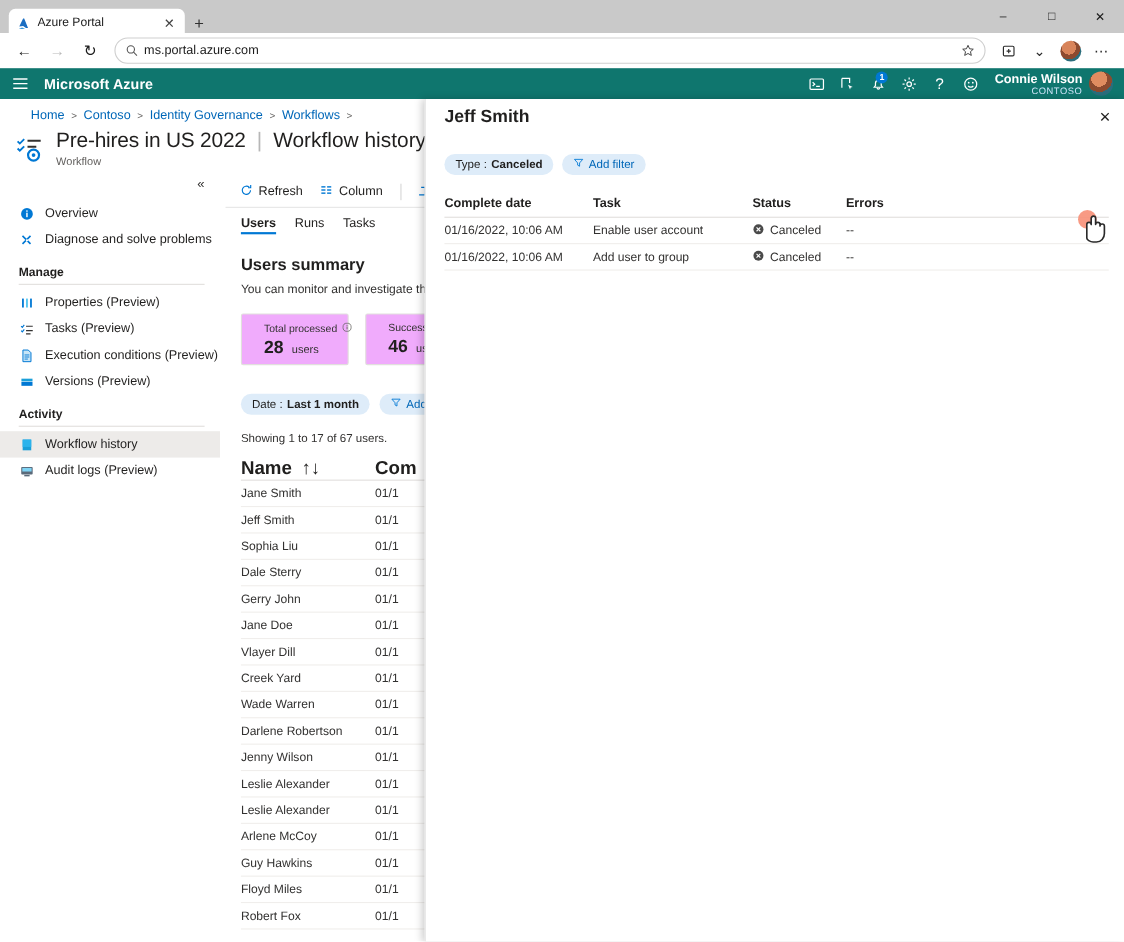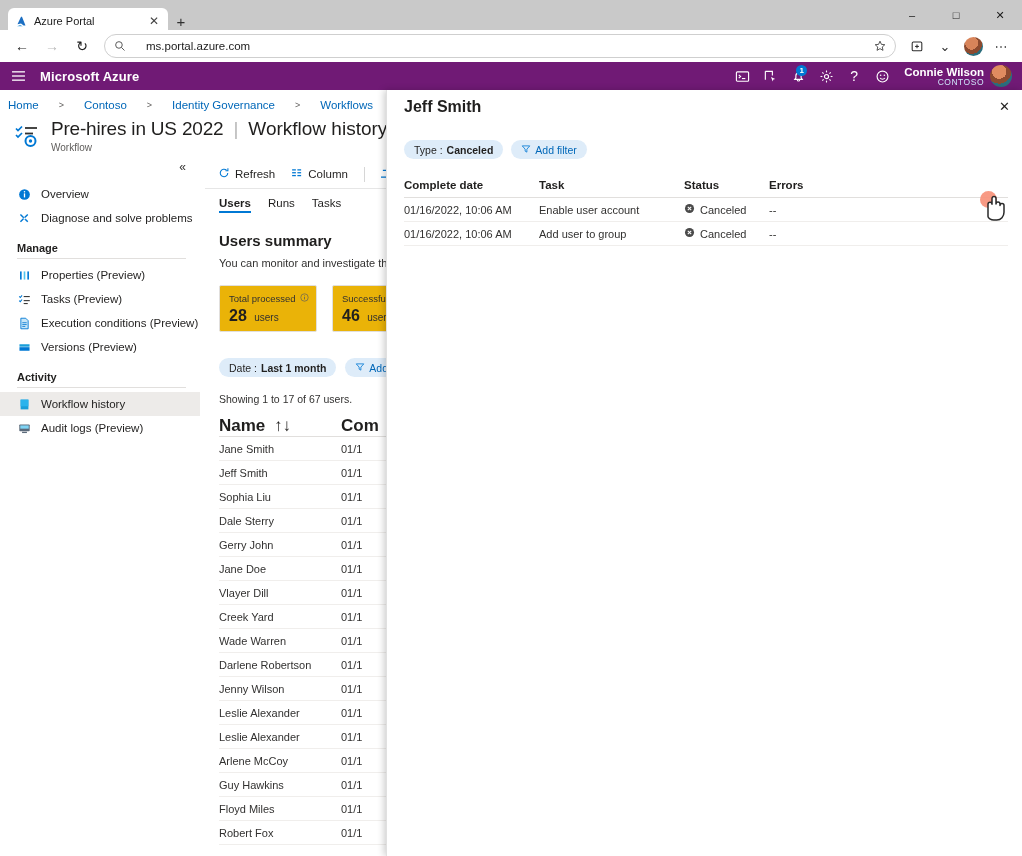--- a/index.html
+++ b/index.html
@@ -35,34 +35,34 @@
 
   .browser-toolbar {
     position: absolute; top: 30px; left: 0; width: 1022px; height: 32px;
     background: #ffffff; display: flex; align-items: center; padding: 0 8px; gap: 2px;
   }
   .nav-btn { width: 28px; height: 28px; display: flex; align-items: center; justify-content: center;
     border-radius: 4px; color: #1b1b1b; font-size: 14px; }
   .nav-btn.disabled { color: #b9b9b9; }
   .omnibox {
     flex: 1; height: 24px; margin: 0 6px; background: #ffffff; border: 1px solid #cfcfcf;
-    border-radius: 12px; display: flex; align-items: center; padding: 0 8px; gap: 19px;
+    border-radius: 12px; display: flex; align-items: center; padding: 0 8px; gap: 4px;
   }
   .omnibox-url { font-size: 11.5px; color: #1b1b1b; flex: 1; }
   .omni-icon { width: 14px; height: 14px; display:flex; align-items:center; justify-content:center; color:#555; }
   .tb-right { display: flex; align-items: center; gap: 2px; }
   .tb-icon { width: 26px; height: 26px; display:flex; align-items:center; justify-content:center;
     font-size: 13px; color: #2b2b2b; }
   .tb-avatar { width: 19px; height: 19px; border-radius: 50%;
     background: radial-gradient(circle at 40% 32%, #d8845a 0 38%, #8c4a2f 38% 62%, #2b6d7c 62% 100%); }
 
   
   .azbar {
     position: absolute; top: 62px; left: 0; width: 1022px; height: 28px;
-    background: #701a75; display: flex; align-items: center;
+    background: #0f766e; display: flex; align-items: center;
   }
   .az-hamburger { width: 36px; height: 28px; display: flex; align-items: center; justify-content: center; }
   .az-brand { color: #ffffff; font-size: 13px; font-weight: 600; padding-left: 4px; letter-spacing: .1px; }
   .az-search {
     position: absolute; left: 203px; top: 4px; width: 478px; height: 20px;
     background: #9ecdf0; border-radius: 1px; display: flex; align-items: center; padding: 0 6px; gap: 5px;
   }
   .az-search-text { font-size: 11px; color: #1b3a52; }
   .az-right { position: absolute; right: 6px; top: 0; height: 28px; display: flex; align-items: center; gap: 0px; }
   .az-ic { width: 28px; height: 28px; display: flex; align-items: center; justify-content: center;
@@ -75,21 +75,21 @@
   .az-user { display: flex; align-items: center; gap: 6px; padding: 0 4px 0 8px; }
   .az-user-txt { text-align: right; line-height: 1.05; }
   .az-user-name { color: #ffffff; font-size: 11.5px; font-weight: 600; }
   .az-user-org { color: #cfe6fa; font-size: 8.5px; letter-spacing: .5px; }
   .az-avatar { width: 22px; height: 22px; border-radius: 50%;
     background: radial-gradient(circle at 42% 30%, #e08c60 0 36%, #8c4a2f 36% 60%, #2b6d7c 60% 100%); }
 
   
   .portal { position: absolute; top: 90px; left: 0; width: 1022px; height: 766px; background: #ffffff; }
 
-  .breadcrumb { position: absolute; top: 9px; left: 8px; display: flex; align-items: center; gap: 20px; font-size: 11.5px; }
+  .breadcrumb { position: absolute; top: 9px; left: 28px; display: flex; align-items: center; gap: 6px; font-size: 11.5px; }
   .bc-link { color: #0067b8; }
   .bc-sep { color: #605e5c; font-size: 9px; }
 
   .page-head { position: absolute; top: 28px; left: 14px; display: flex; align-items: flex-start; gap: 9px; }
   .page-icon { width: 28px; height: 28px; margin-top: 4px; }
   .page-titles { display: flex; align-items: baseline; gap: 10px; }
   .page-title { font-size: 19px; font-weight: 400; color: #201f1e; letter-spacing: -.2px; }
   .page-divider { font-size: 19px; color: #b7b7b7; font-weight: 300; }
   .page-subtitle-2 { font-size: 19px; font-weight: 400; color: #201f1e; }
   .page-sub { position: absolute; top: 52px; left: 51px; font-size: 10px; color: #605e5c; }
@@ -115,21 +115,21 @@
 
   .tabs { height: 26px; display: flex; align-items: center; gap: 17px; padding-left: 14px; margin-top: 3px; }
   .tab-pill { font-size: 11.5px; color: #201f1e; padding-bottom: 4px; position: relative; }
   .tab-pill.sel { font-weight: 700; }
   .tab-pill.sel::after { content: ""; position: absolute; left: 0; right: 0; bottom: 0; height: 2px; background: #0078d4; }
 
   .sec-title { font-size: 15px; font-weight: 600; color: #201f1e; margin: 14px 0 0 14px; }
   .sec-desc { font-size: 11px; color: #323130; margin: 8px 0 0 14px; }
 
   .cards { display: flex; gap: 15px; margin: 16px 0 0 14px; }
-  .card { width: 98px; height: 47px; border: 1px solid #e1dfdd; background: #eab308; border-radius: 2px; padding: 7px 9px; }
+  .card { width: 98px; height: 47px; border: 1px solid #e1dfdd; background: #f0abfc; border-radius: 2px; padding: 7px 20px; }
   .card-label { font-size: 9.5px; color: #323130; display: flex; align-items: center; gap: 4px; white-space: nowrap; }
   .card-value { margin-top: 3px; }
   .card-num { font-size: 16px; font-weight: 700; color: #201f1e; }
   .card-unit { font-size: 10px; color: #323130; margin-left: 3px; }
 
   .chips { display: flex; gap: 9px; margin: 26px 0 0 14px; }
   .chip { height: 19px; background: #deecf9; border-radius: 10px; display: flex; align-items: center;
     padding: 0 10px; font-size: 10.5px; color: #201f1e; gap: 4px; white-space: nowrap; }
   .chip b { font-weight: 700; }
   .chip.addfilter { color: #0067b8; }

